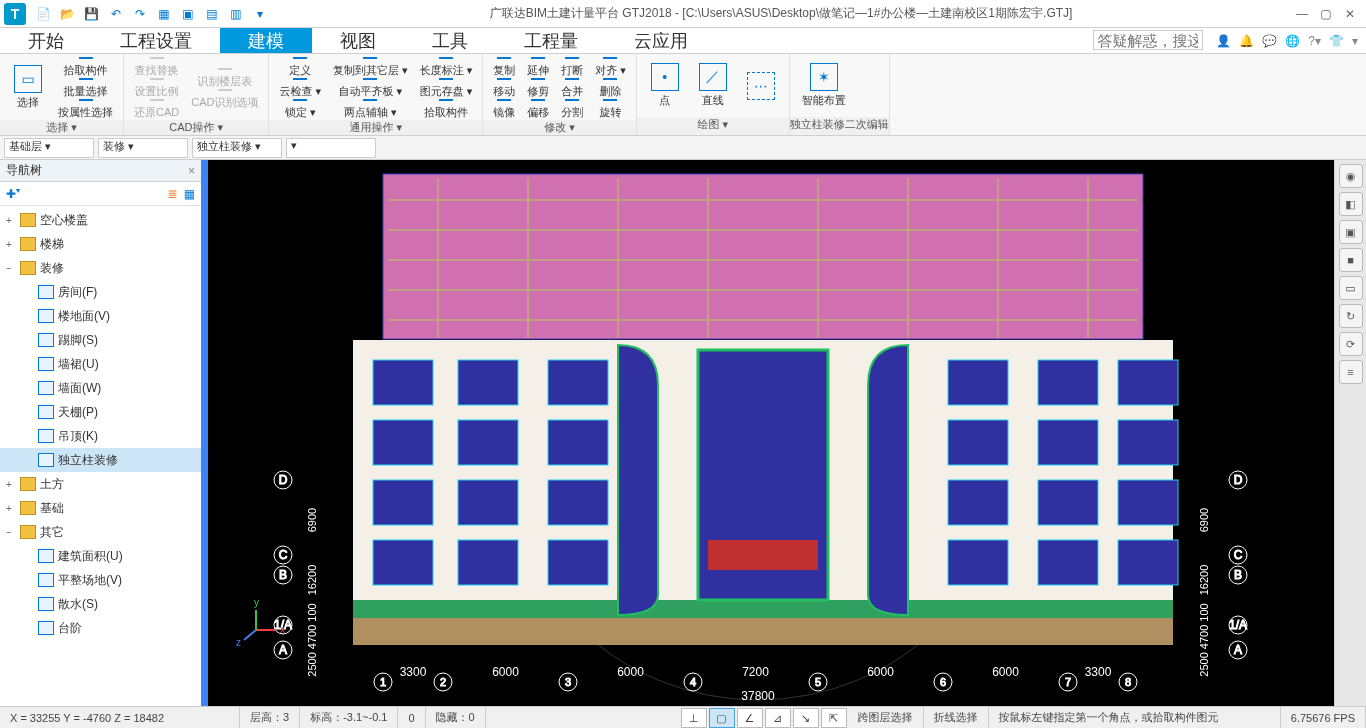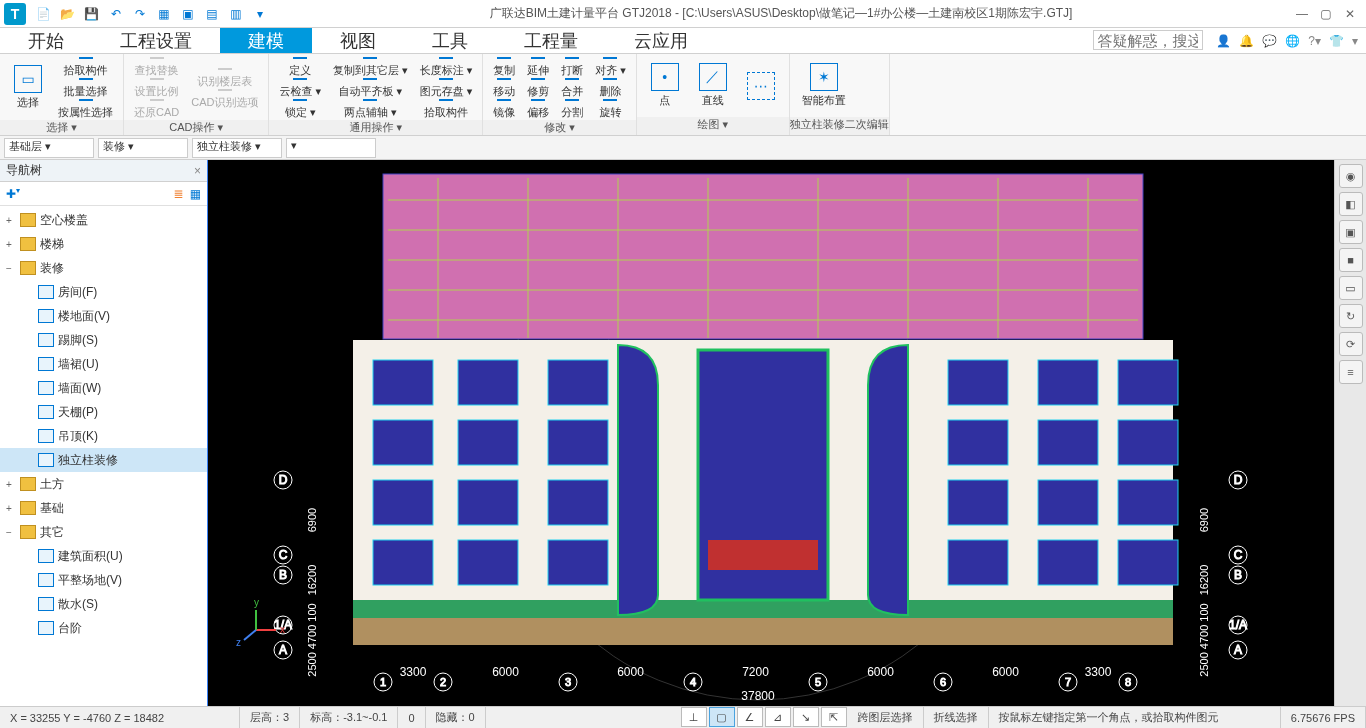--- a/index.html
+++ b/index.html
@@ -33,41 +33,41 @@
 .rbn-sm .ico { width: 14px; height: 14px; border: 1px solid #0078d4; display: inline-block; }
 .rbn-sm.disabled { color: #aaa; }
 .rbn-sm.disabled .ico { border-color: #ccc; }
 
 
 .selectors { height: 24px; background: #f4f4f4; border-bottom: 1px solid #d0d0d0; display: flex; align-items: center; gap: 4px; padding: 0 4px; }
 .selectors select, .selectors .sel { height: 20px; border: 1px solid #ccc; font-size: 11px; padding: 0 4px; min-width: 90px; background: #fff; }
 
 
 .main { display: flex; height: calc(728px - 28px - 26px - 82px - 24px - 22px); }
-.sidebar { width: 208px; background: #fff; border-right: 1px solid #3b82f6; display: flex; flex-direction: column; position: relative; }
+.sidebar { width: 208px; background: #fff; border-right: 7px solid #3b82f6; display: flex; flex-direction: column; position: relative; }
 .sidebar .hdr { height: 22px; background: #eef3f7; border-bottom: 1px solid #d0d0d0; display: flex; align-items: center; padding: 0 6px; font-size: 12px; }
 .sidebar .hdr .close { margin-left: auto; color: #888; cursor: pointer; }
 .sidebar .toolbar { height: 24px; border-bottom: 1px solid #e0e0e0; display: flex; align-items: center; padding: 0 6px; gap: 6px; }
 .sidebar .toolbar .sp { flex: 1; }
 .sidebar .tree { flex: 1; overflow-y: auto; padding: 2px 0; }
 .tree-item { display: flex; align-items: center; height: 24px; padding-left: 6px; cursor: pointer; font-size: 12px; gap: 4px; }
 .tree-item.l1 { padding-left: 6px; }
 .tree-item.l2 { padding-left: 38px; }
 .tree-item.selected { background: #cde6f7; }
 .tree-item .exp { width: 10px; color: #666; font-size: 10px; }
 .tree-item .fico { width: 16px; height: 14px; background: #f0c040; border: 1px solid #c09020; }
 .tree-item .tico { width: 16px; height: 14px; border: 1px solid #0078d4; background: #e8f4fc; }
 
 .canvas-wrap { flex: 1; background: #000; position: relative; overflow: hidden; }
 .canvas-wrap svg { width: 100%; height: 100%; }
 .right-toolbar { width: 32px; background: #e8e8e8; border-left: 1px solid #ccc; display: flex; flex-direction: column; align-items: center; padding-top: 4px; gap: 4px; }
 .right-toolbar .tbtn { width: 24px; height: 24px; border: 1px solid #bbb; background: #f4f4f4; border-radius: 3px; cursor: pointer; display: flex; align-items: center; justify-content: center; font-size: 11px; color: #555; }
 
 
-.statusbar { height: 22px; background: #f0f0f0; border-top: 1px solid #ccc; display: flex; align-items: flex-start; font-size: 11px; color: #444; }
+.statusbar { height: 22px; background: #f0f0f0; border-top: 1px solid #ccc; display: flex; align-items: flex-end; font-size: 11px; color: #444; }
 .statusbar .cell { padding: 0 10px; border-right: 1px solid #ccc; height: 100%; display: flex; align-items: center; }
 .statusbar .sp { flex: 1; }
 .statusbar .btns { display: flex; }
 .statusbar .sbtn { width: 26px; height: 20px; border: 1px solid #bbb; margin: 0 1px; background: #fff; display: flex; align-items: center; justify-content: center; cursor: pointer; }
 .statusbar .sbtn.active { background: #cde6f7; border-color: #4aa3df; }
 </style>
 </head>
 <body>
 
 <div class="titlebar">

